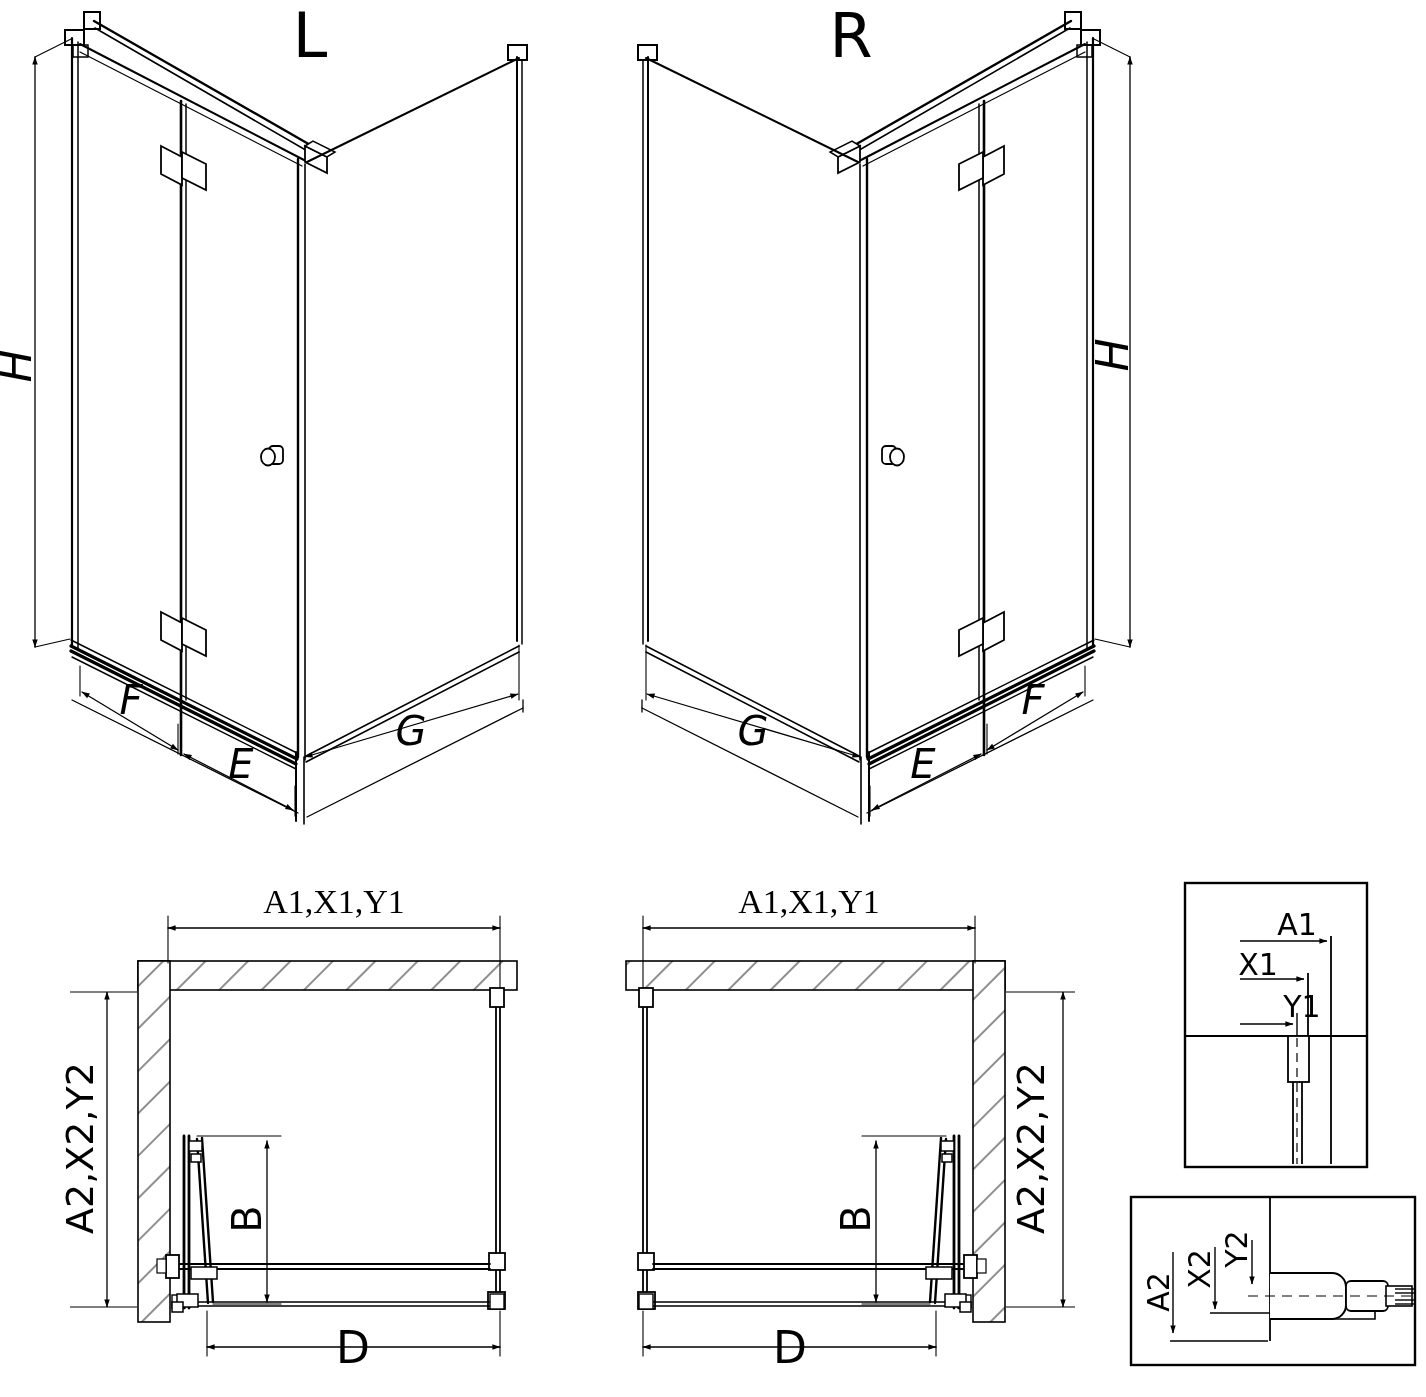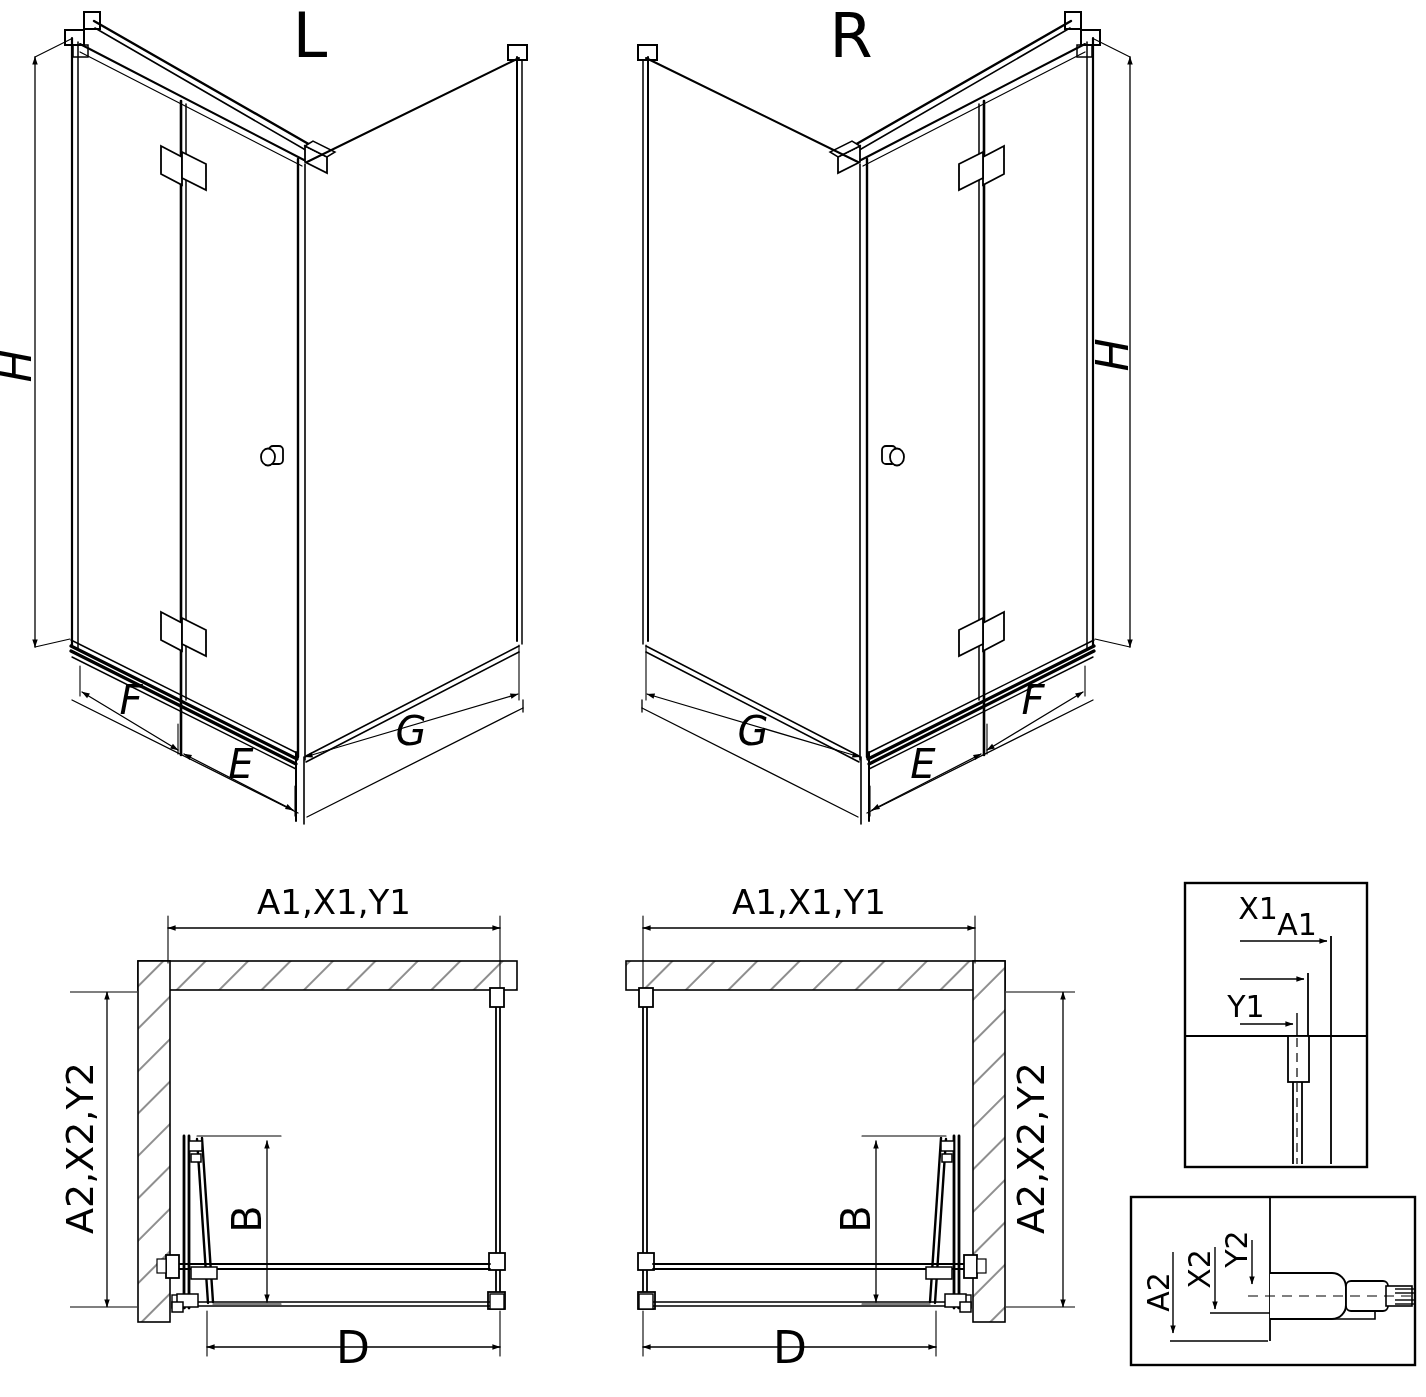--- a/index.html
+++ b/index.html
@@ -19,21 +19,21 @@
     line-height:1;
     color:#000;
     user-select:none;
   }
   .rot{transform:translate(-50%,-50%) rotate(-90deg);}
   .it{font-style:italic;}
   .s62{font-size:62px;}
   .s44{font-size:44px;}
   .s40{font-size:40px;}
   .s38{font-size:38px;}
-  .s34{font-size:34px;}
+  .s34{font-size:34px;font-family:Liberation Serif, serif;}
   .s30{font-size:30px;}
 </style>
 </head>
 <body>
 
 <div id="canvas">
 
 <svg id="art" width="1426" height="1397" viewBox="0 0 1426 1397">
   <defs>
     <marker id="arr" viewBox="0 0 10 10" refX="9.5" refY="5" markerWidth="17" markerHeight="8" markerUnits="userSpaceOnUse" orient="auto-start-reverse">
@@ -232,20 +232,20 @@
 <div class="lbl rot s38" style="left:80px;top:1148px">A2,X2,Y2</div>
 <div class="lbl rot s40" style="left:247px;top:1219px">B</div>
 <div class="lbl s44" style="left:353px;top:1348px">D</div>
 
 <div class="lbl s34" style="left:809px;top:902px">A1,X1,Y1</div>
 <div class="lbl rot s38" style="left:1031px;top:1148px">A2,X2,Y2</div>
 <div class="lbl rot s40" style="left:856px;top:1219px">B</div>
 <div class="lbl s44" style="left:790px;top:1348px">D</div>
 
 <div class="lbl s30" style="left:1297px;top:925px">A1</div>
-<div class="lbl s30" style="left:1258px;top:909px">X1</div>
-<div class="lbl s30" style="left:1246px;top:1007px">Y1</div>
+<div class="lbl s30" style="left:1258px;top:965px">X1</div>
+<div class="lbl s30" style="left:1302px;top:1007px">Y1</div>
 
 <div class="lbl rot s30" style="left:1159px;top:1292px">A2</div>
 <div class="lbl rot s30" style="left:1200px;top:1269px">X2</div>
 <div class="lbl rot s30" style="left:1237px;top:1249px">Y2</div>
 
 </div>
 
 </body></html>

